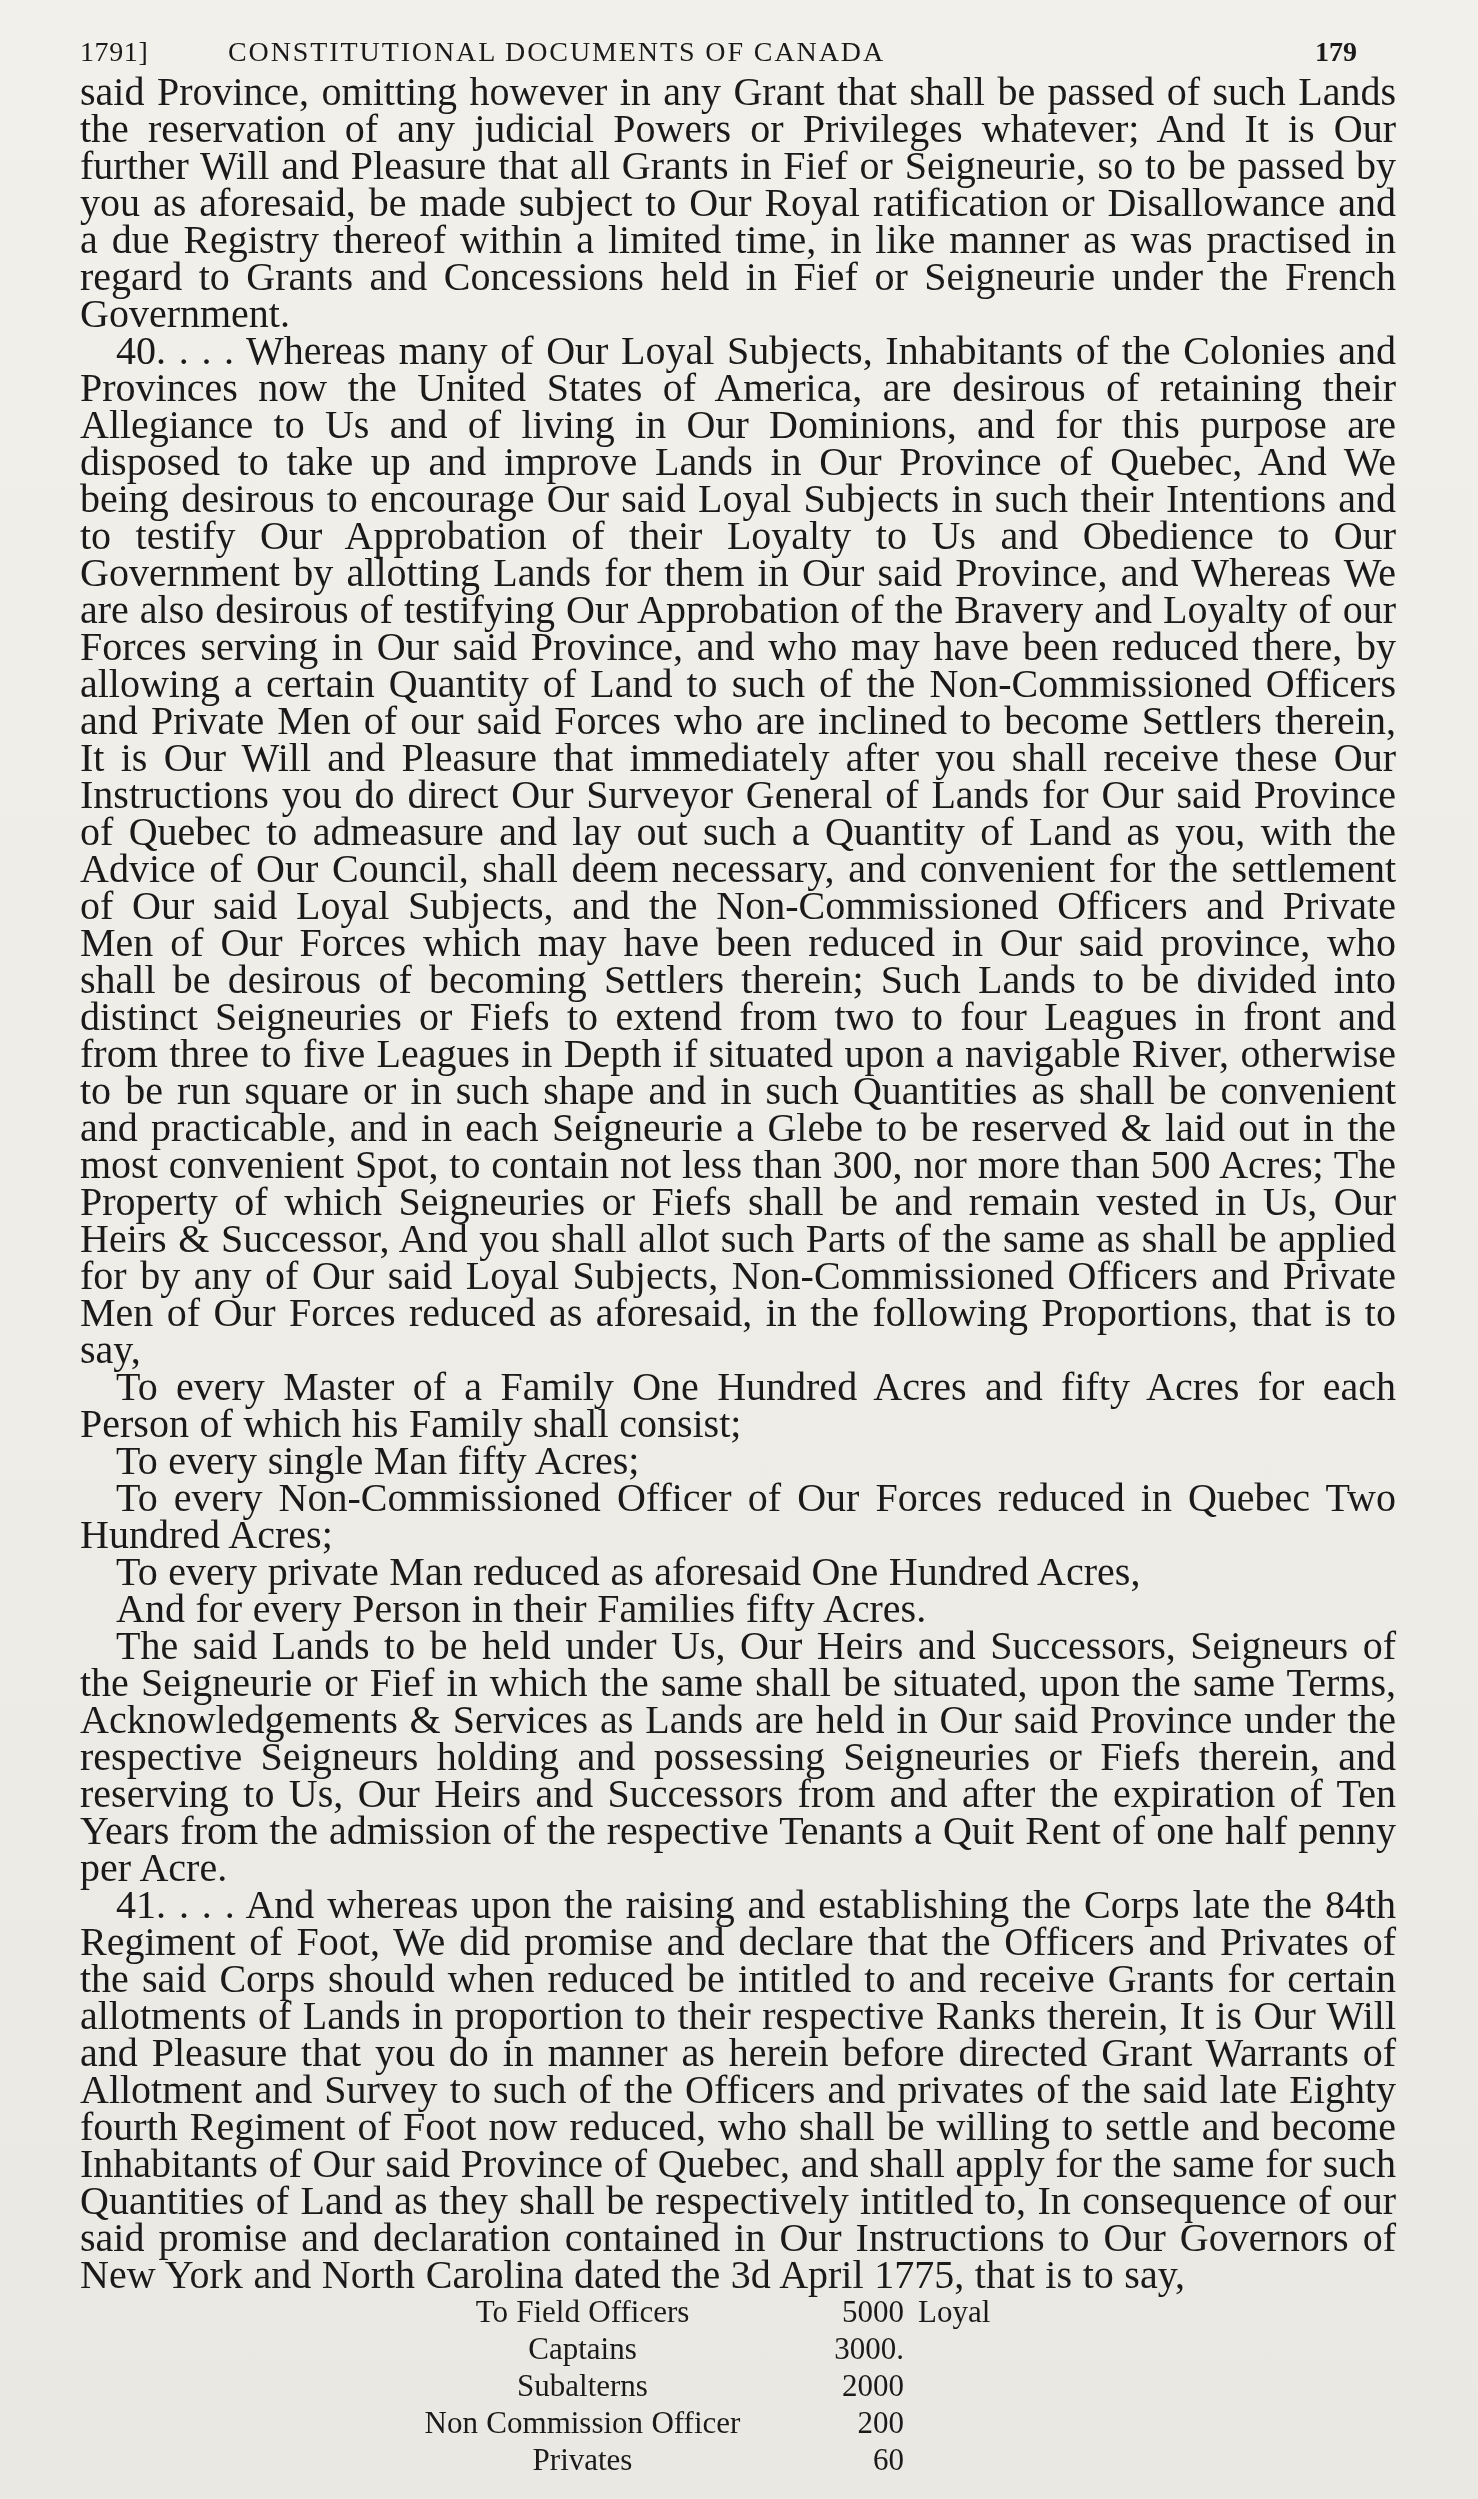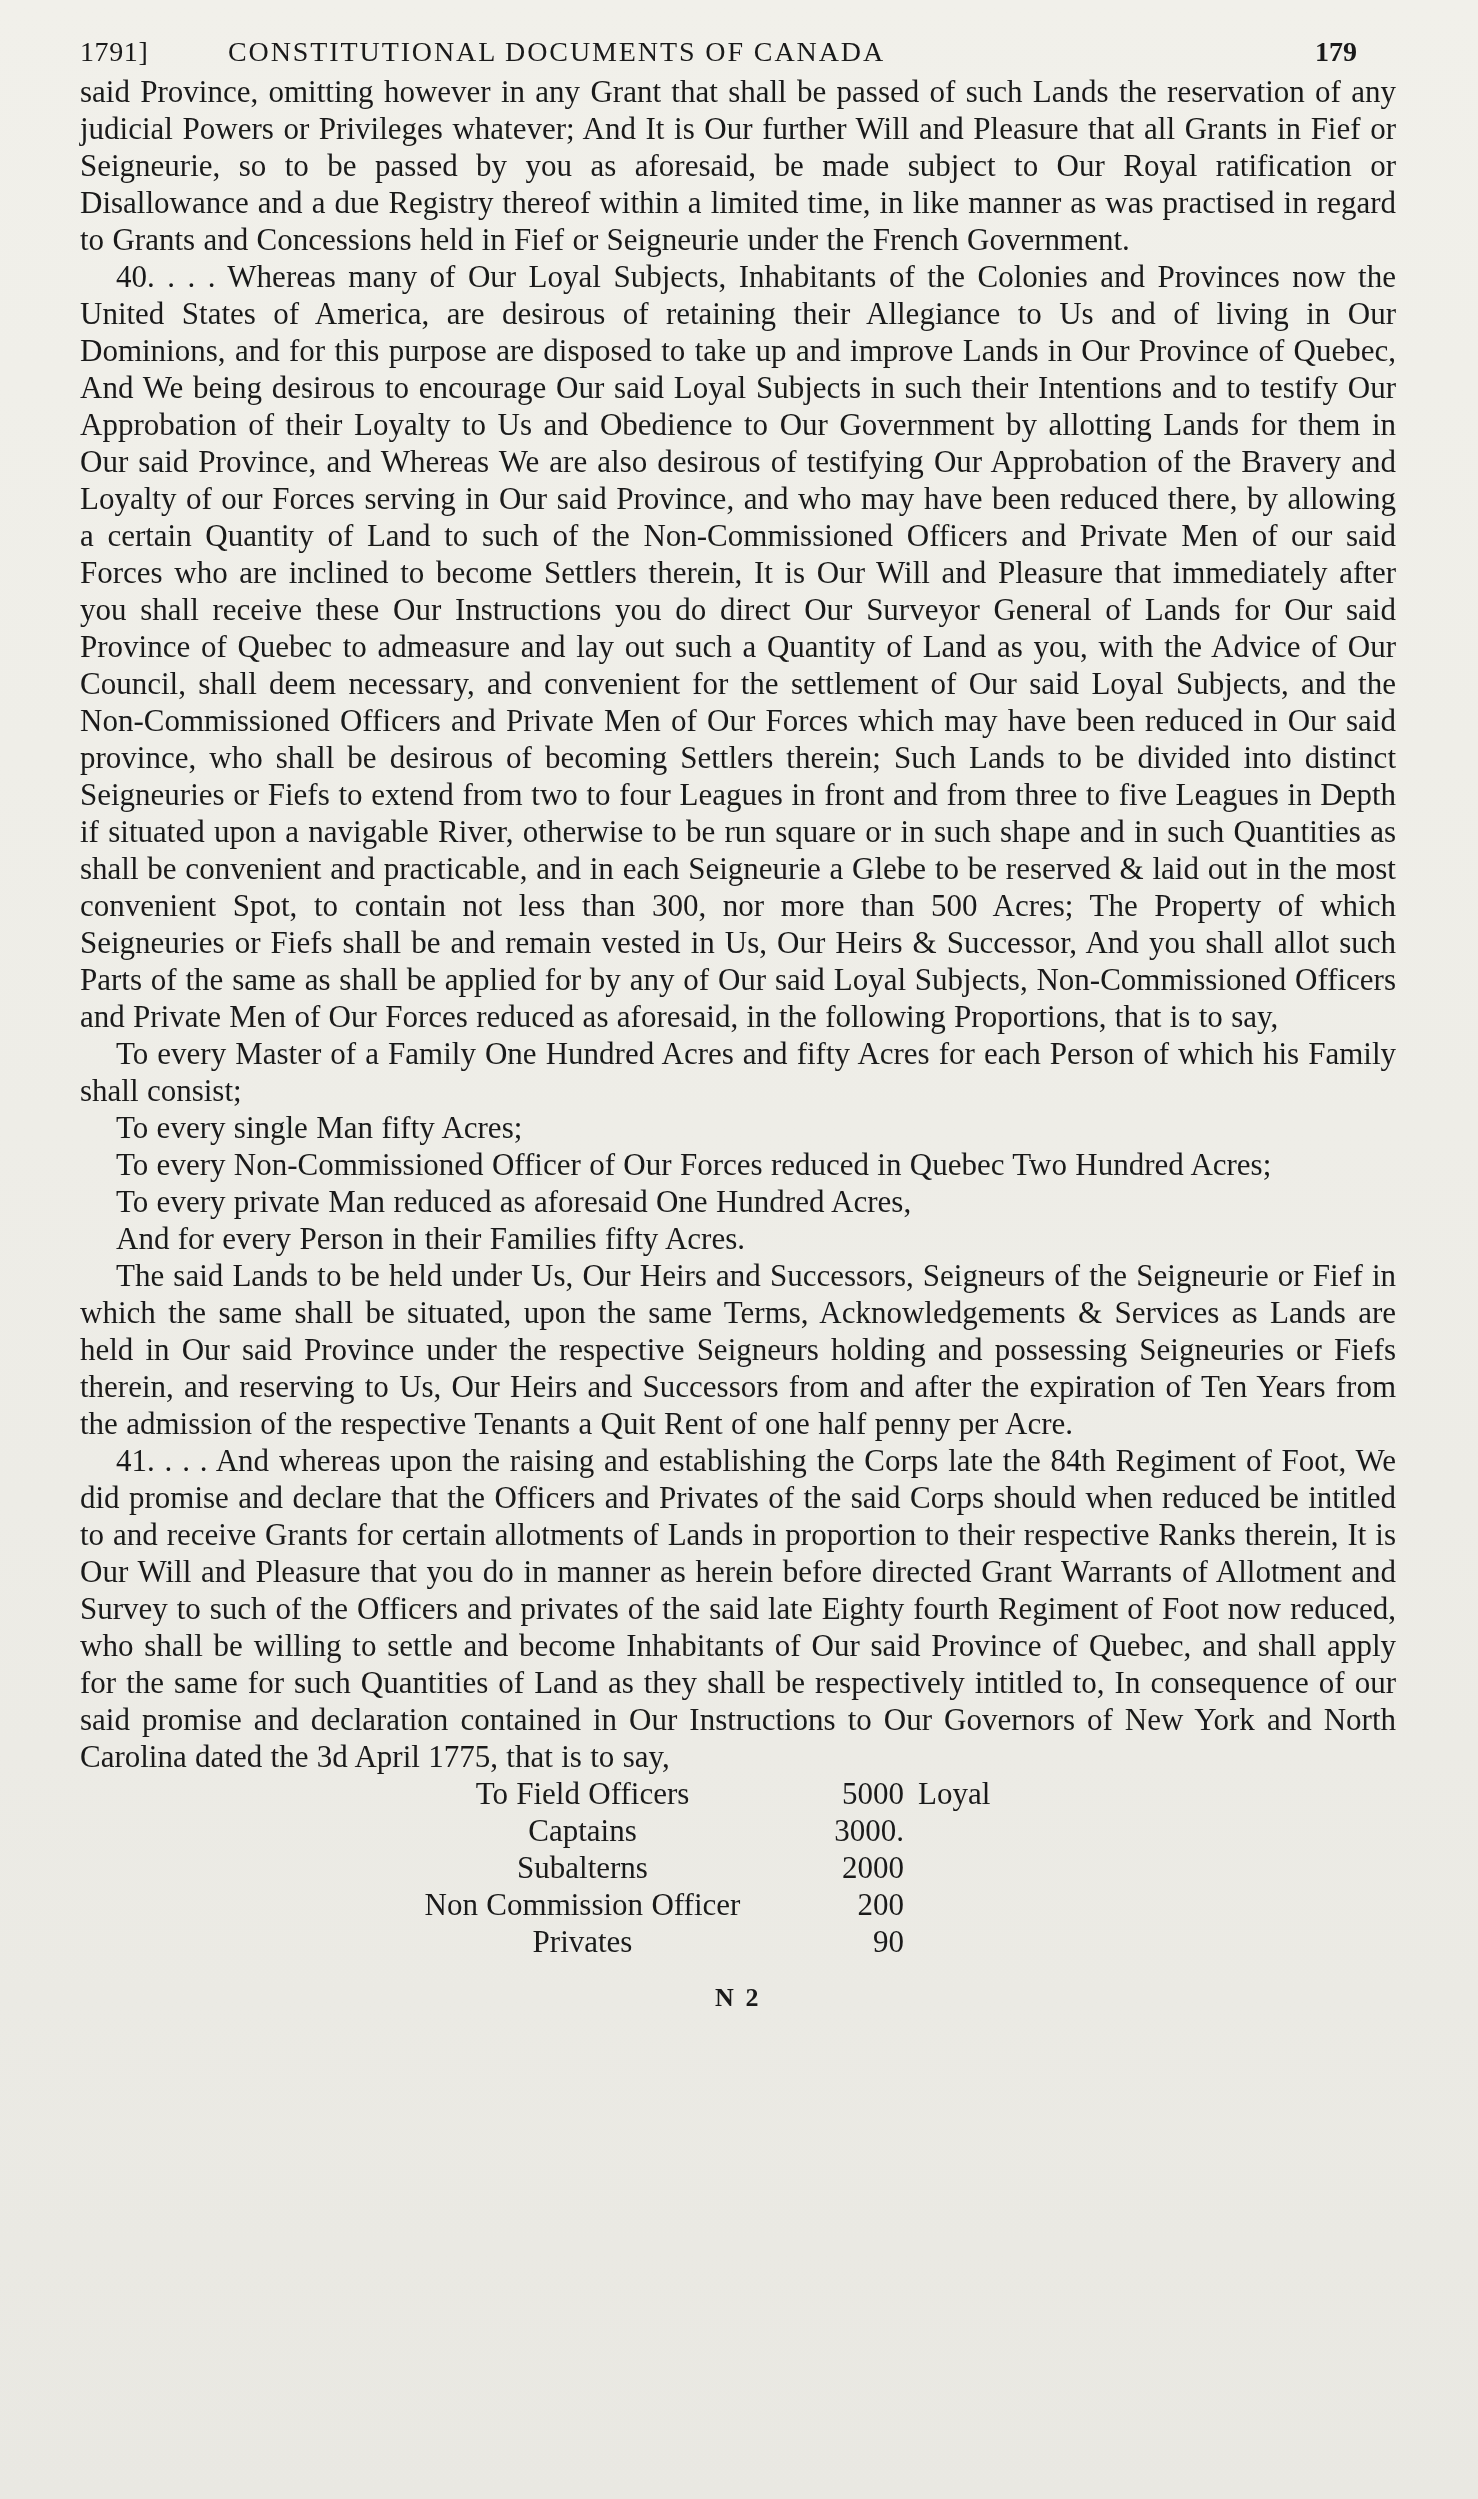--- a/index.html
+++ b/index.html
@@ -26,21 +26,21 @@
     margin-bottom: 2.6px;
   }
   .header-year { width: 148px; letter-spacing: 0.6px; }
   .header-title {
     flex: 1;
     letter-spacing: 1.9px;
     white-space: nowrap;
   }
   .header-page { width: 148px; text-align: right; padding-right: 39px; box-sizing: border-box; font-weight: bold; }
   .body-text {
-    font-size: 31px;
+    font-size: 40px;
     line-height: 37px;
     text-align: justify;
     word-spacing: 0.6px;
   }
   .para { margin: 0; }
   .para.indent { text-indent: 36px; }
   .allotment-table {
     font-size: 31px;
     line-height: 37px;
     margin-left: 303px;
@@ -94,21 +94,21 @@
       <div class="trow">
         <span class="tlabel">Subalterns</span>
         <span class="tvalue">2000</span>
       </div>
       <div class="trow">
         <span class="tlabel">Non Commission Officer</span>
         <span class="tvalue">200</span>
       </div>
       <div class="trow">
         <span class="tlabel">Privates</span>
-        <span class="tvalue">90</span>
+        <span class="tvalue">60</span>
       </div>
     </div>
 
   <div class="footer">
     <span>N 2</span>
   </div>
 
 </div>
 
 

